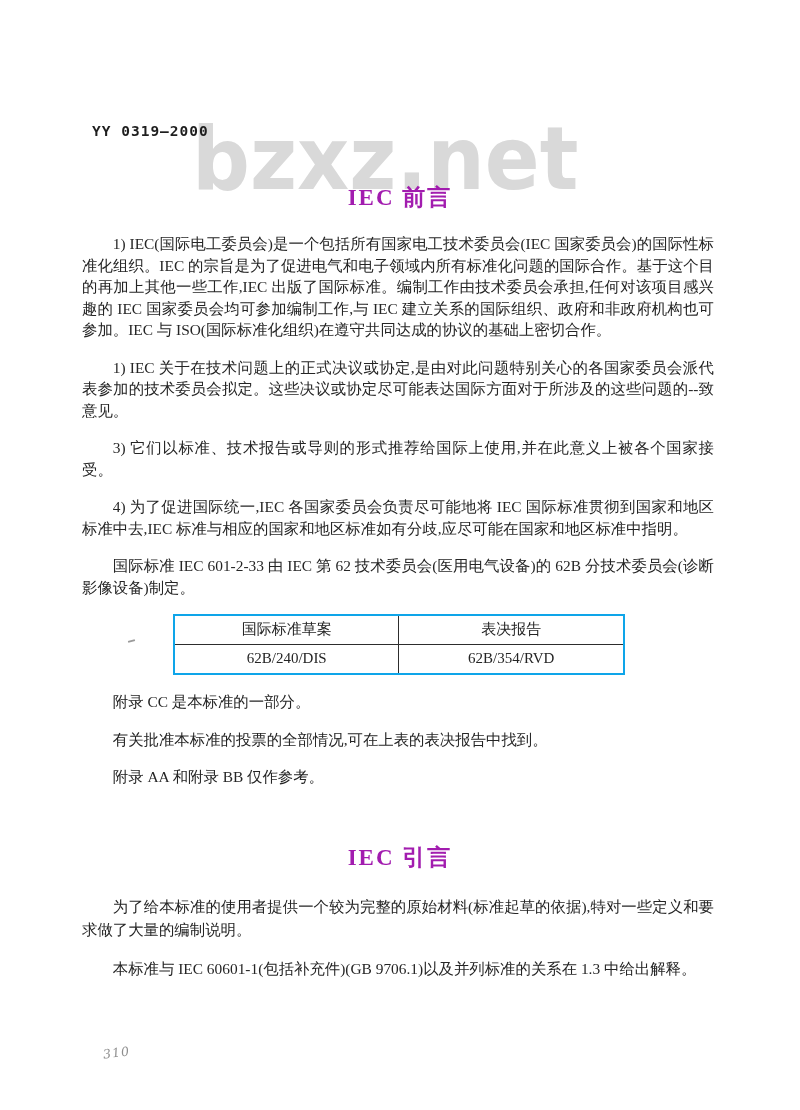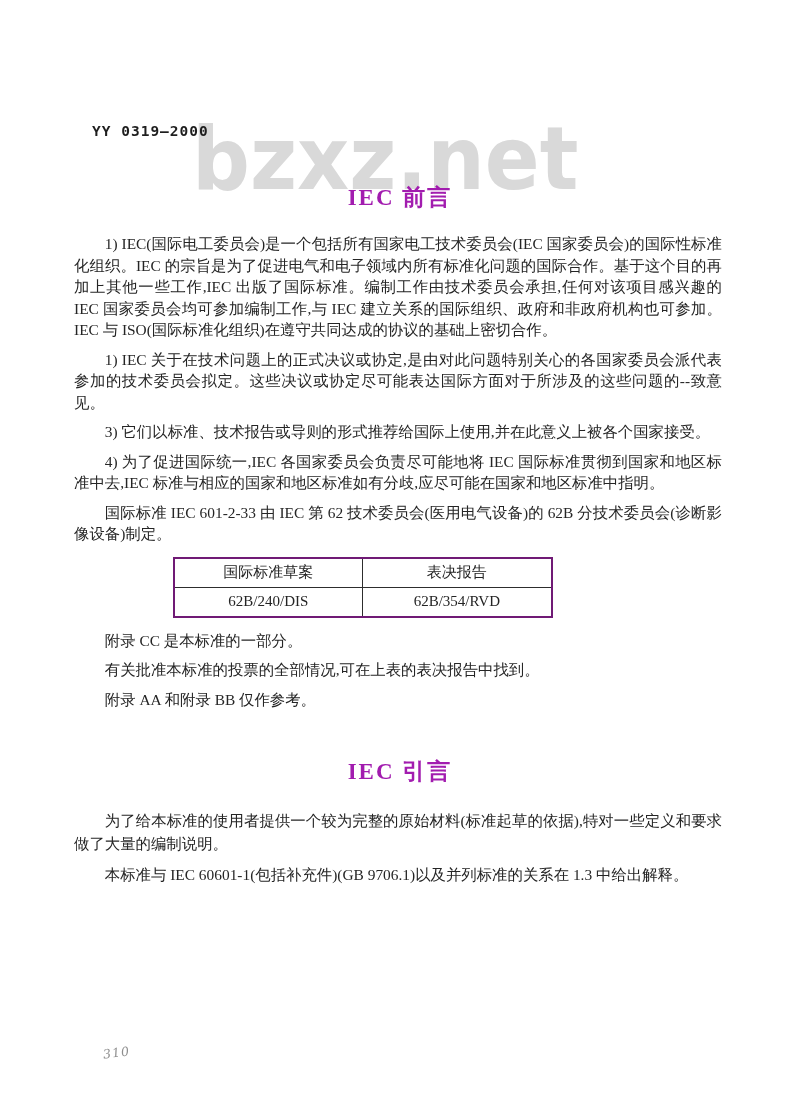--- a/index.html
+++ b/index.html
@@ -49,27 +49,27 @@
   }
   .title-foreword { padding-top: 182px; }
   .title-intro { padding-top: 38px; }
   .body-text {
     margin: 20px 70px 0 66px;
     font-size: 15.4px;
     line-height: 21.5px;
     text-align: justify;
     color: #252525;
   }
-  .body-text p { margin: 8px; text-indent: 2em; }
+  .body-text p { margin: 16px; text-indent: 2em; }
   .intro-body { margin-top: 22px; line-height: 23px; }
   table.basis-table {
     border-collapse: collapse;
     margin: 12px 0 12px 107px;
-    width: 380px;
-    border: 2px solid #701a75;
+    width: 452px;
+    border: 2px solid #0ea5e9;
   }
   table.basis-table th, table.basis-table td {
     border: 1.5px solid #2d2d2d;
     width: 226px;
     height: 28px;
     padding: 0;
     text-align: center;
     vertical-align: middle;
     font-size: 15px;
     font-weight: normal;

